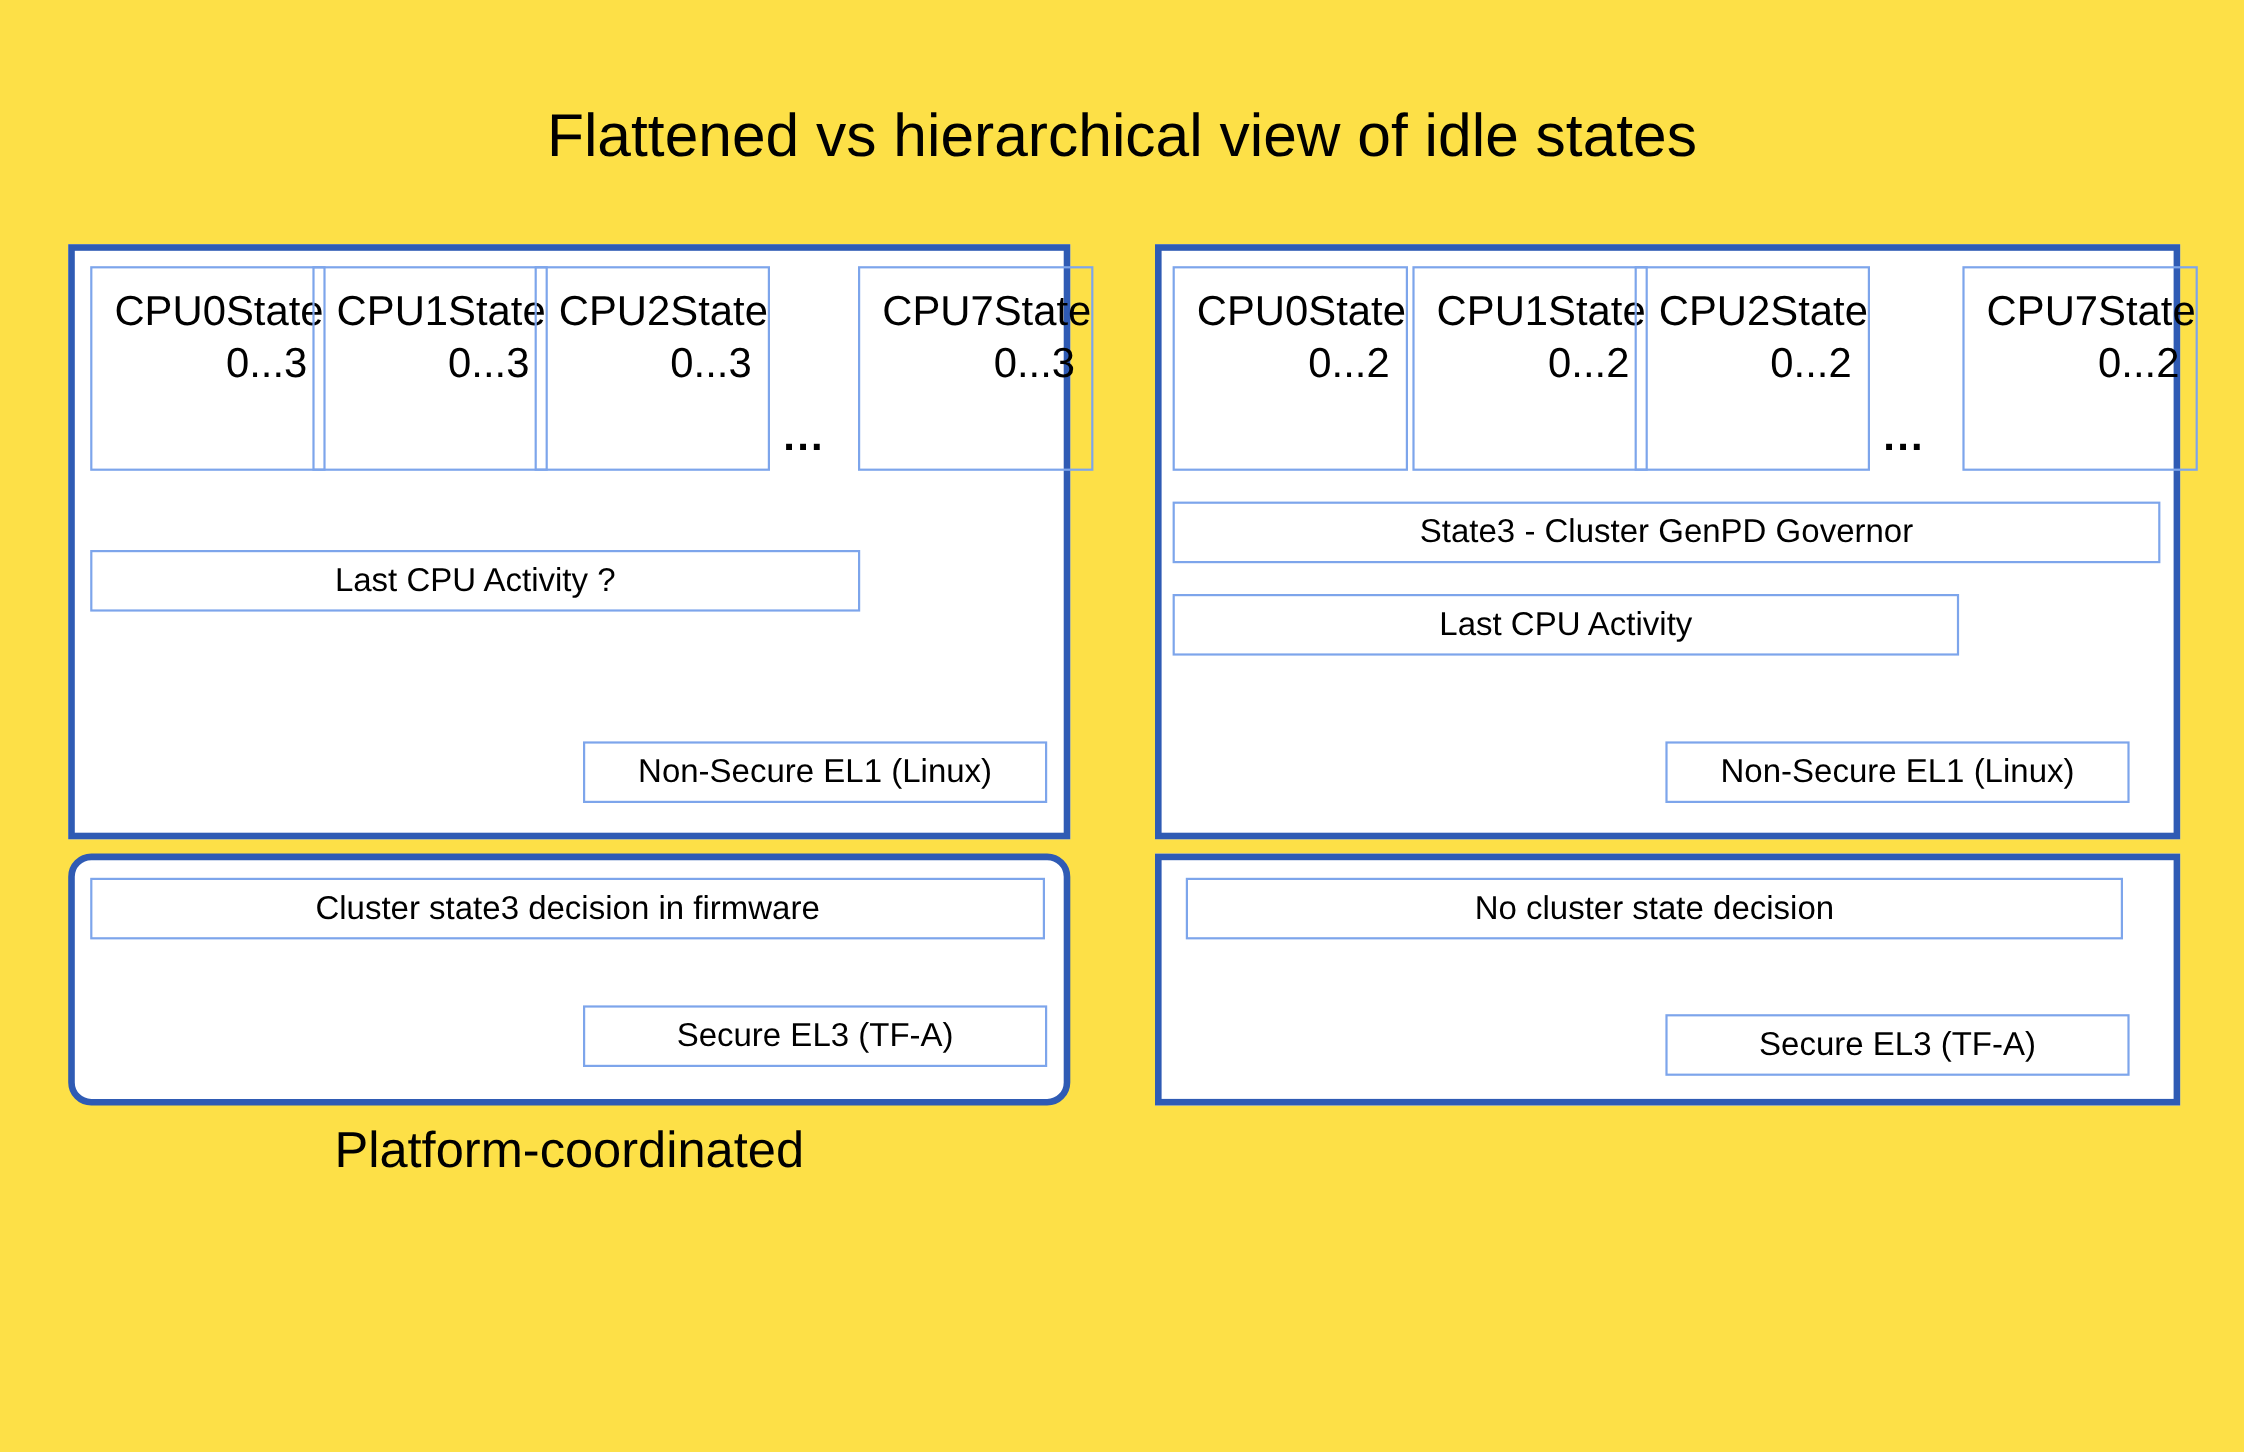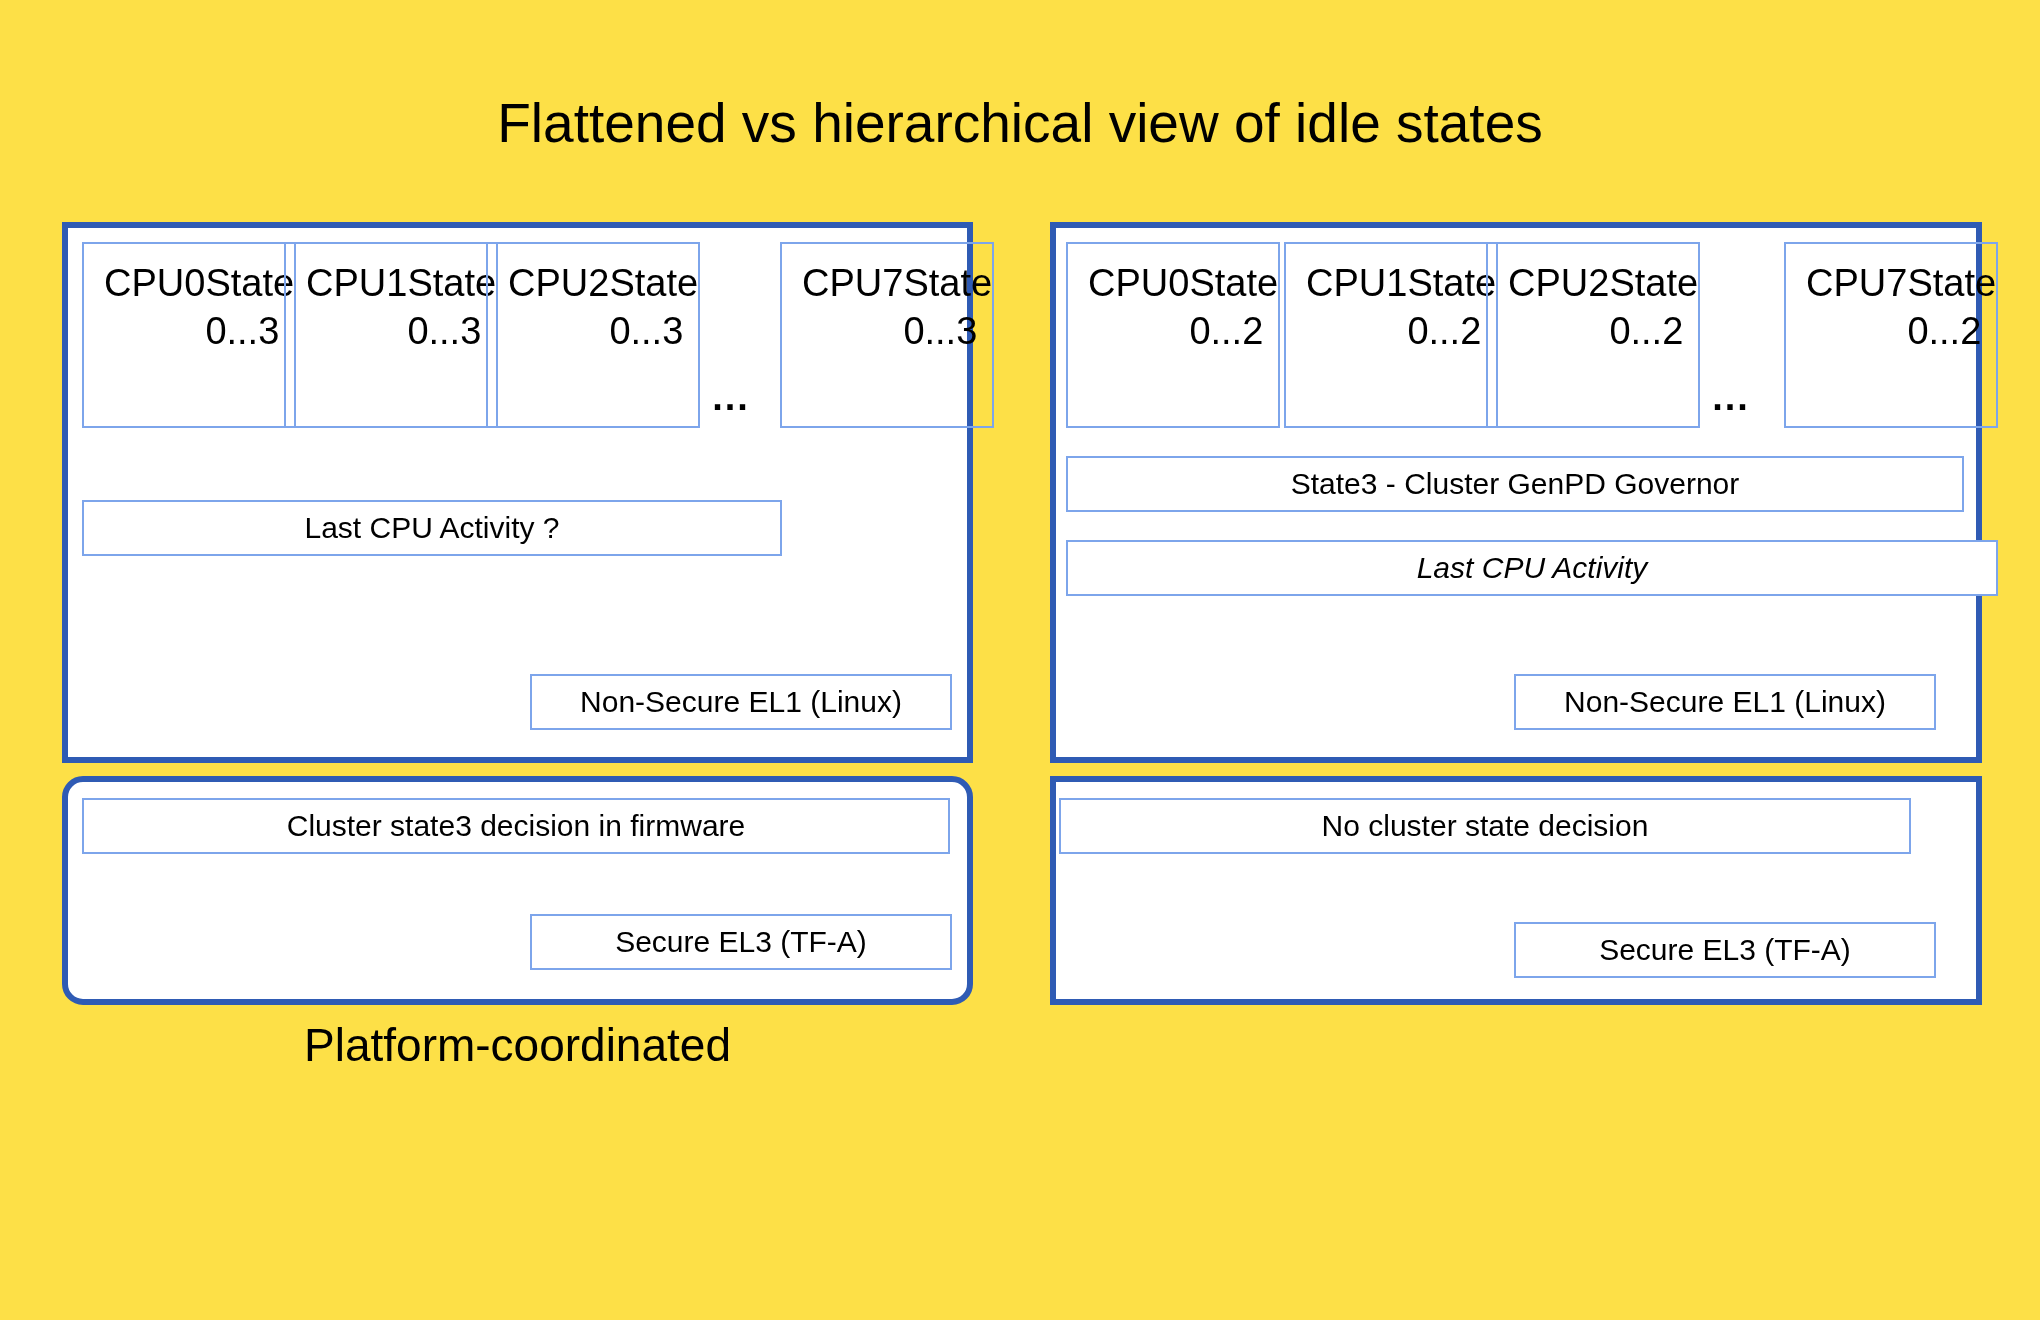--- a/index.html
+++ b/index.html
@@ -89,23 +89,23 @@
   .pl-decision { left: 14px;  top: 16px;  width: 868px; }
   .pl-el3      { left: 462px; top: 132px; width: 422px; }
 
   
   .pr-cpu0 { left: 10px; }
   .pr-cpu1 { left: 228px; }
   .pr-cpu2 { left: 430px; }
   .pr-ell  { left: 640px; width: 70px; text-align: center; }
   .pr-cpu7 { left: 728px; }
   .pr-governor { left: 10px;  top: 228px; width: 898px; }
-  .pr-activity { left: 10px;  top: 312px; width: 932px; font-style: italic; }
+  .pr-activity { left: 10px;  top: 312px; width: 715px; }
   .pr-el1      { left: 458px; top: 446px; width: 422px; }
-  .pr-decision { left: 3px;  top: 16px;  width: 852px; }
+  .pr-decision { left: 22px;  top: 16px;  width: 852px; }
   .pr-el3      { left: 458px; top: 140px; width: 422px; }
 </style>
 </head>
 <body>
 
 <div class="canvas">
 
   <div class="title">Flattened vs hierarchical view of idle states</div>
 
   <div class="panel panel-top-left">

